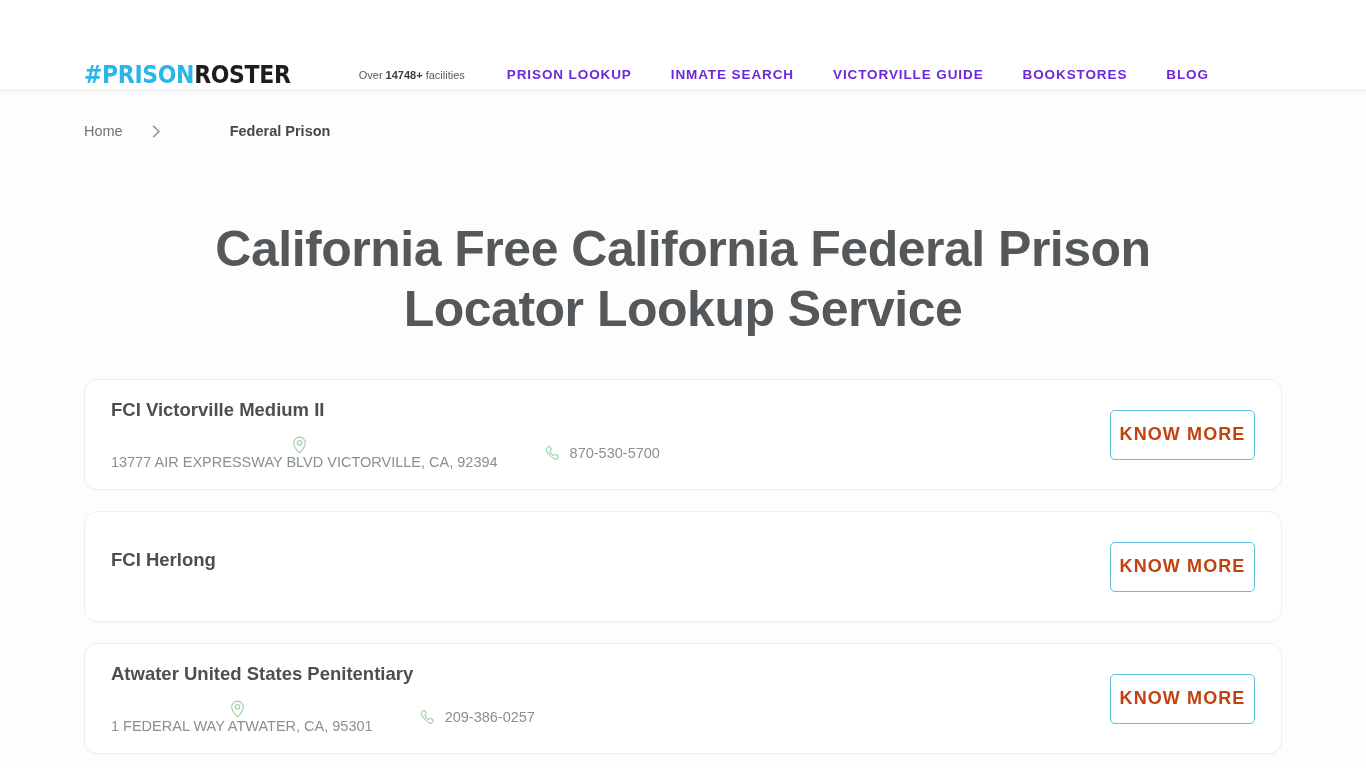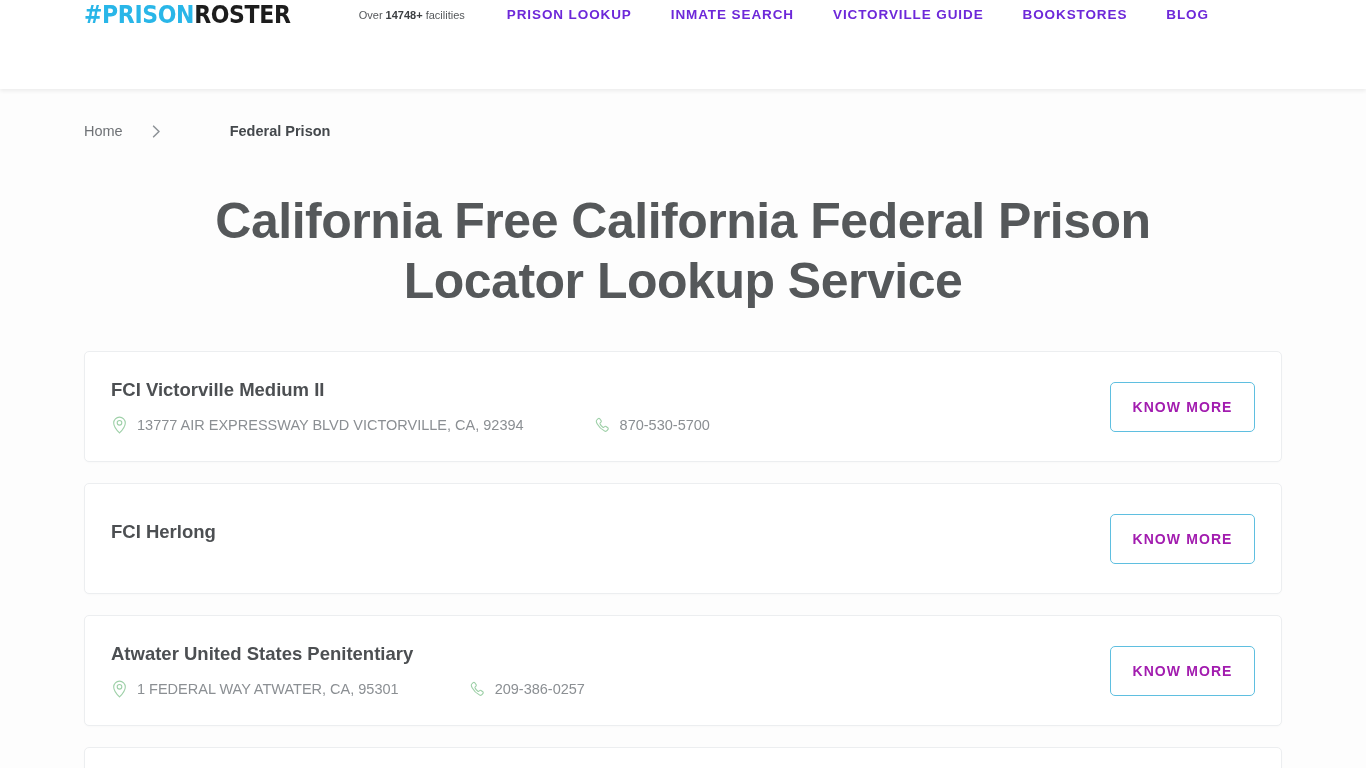--- a/index.html
+++ b/index.html
@@ -15,21 +15,21 @@
     font-family: "Liberation Sans", sans-serif;
     color: #4a4a4a;
     -webkit-font-smoothing: antialiased;
   }
 
   
   .site-header {
     height: 89px;
     background: #ffffff;
     display: flex;
-    align-items: flex-start;
+    align-items: flex-end;
     box-shadow: 0 2px 4px rgba(0,0,0,0.07);
     position: relative;
     z-index: 5;
   }
 
   .header-inner {
     width: 1230px;
     margin: 0 auto;
     display: flex;
     align-items: center;
@@ -99,37 +99,37 @@
     display: inline-flex;
     align-items: center;
   }
   .crumb-current {
     color: #44484c;
     font-weight: bold;
     padding-left: 40px;
   }
 
   .page-title {
-    margin-top: 52px;
+    margin-top: 80px;
     text-align: center;
     font-size: 50px;
     line-height: 60px;
     font-weight: bold;
     color: #55585a;
     letter-spacing: -0.5px;
     padding: 0 120px;
   }
 
   
   .facility-list { margin-top: 40px; }
 
   .facility-card {
     background: #ffffff;
     border: 1px solid #eceef0;
-    border-radius: 5px;
+    border-radius: 13px;
     box-shadow: 0 1px 2px rgba(0,0,0,0.02);
     height: 111px;
     margin-bottom: 21px;
     display: flex;
     align-items: center;
     padding: 0 26px 0 26px;
   }
 
   .facility-info { flex: 1 1 auto; min-width: 0; }
 
@@ -145,43 +145,43 @@
     align-items: center;
   }
 
   .meta-item {
     display: flex;
     align-items: center;
     font-size: 14.5px;
     color: #8b8f93;
     white-space: nowrap;
   }
-  .meta-item.address { margin-right: 70px; }
+  .meta-item.address { margin-right: 46px; flex-direction: column; }
 
   .meta-icon {
     display: inline-flex;
     align-items: center;
     justify-content: center;
     width: 17px;
     height: 19px;
     margin-right: 9px;
     flex: 0 0 auto;
   }
   .meta-icon svg { display: block; }
 
   .know-more-btn {
     flex: 0 0 auto;
     width: 145px;
     height: 50px;
     border: 1px solid #5fbfe0;
     border-radius: 5px;
     background: #ffffff;
-    color: #a21caf;
+    color: #c2410c;
     font-family: "Liberation Sans", sans-serif;
-    font-size: 14px;
+    font-size: 18px;
     font-weight: bold;
     letter-spacing: 1.1px;
     cursor: pointer;
   }
 </style>
 </head>
 <body>
 
 <header class="site-header">
   <div class="header-inner">

